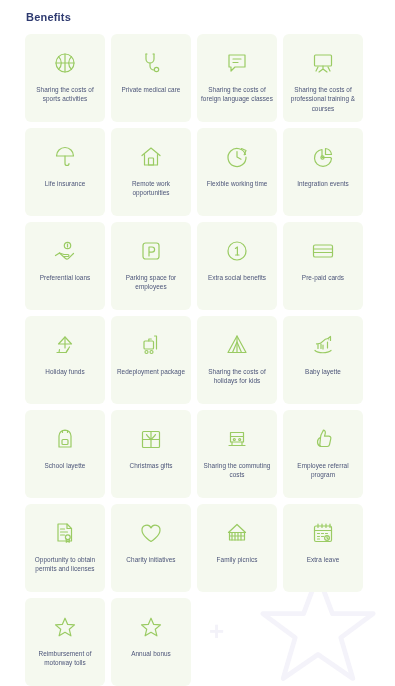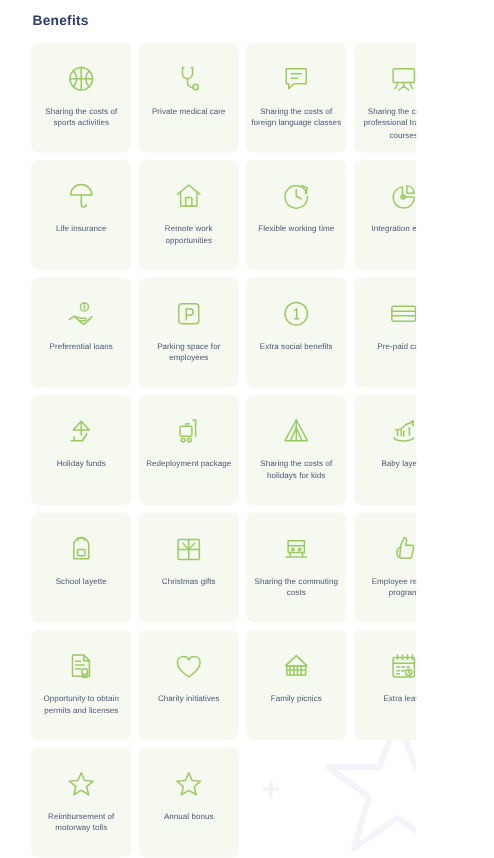--- a/index.html
+++ b/index.html
@@ -7,21 +7,21 @@
   html, body {
     width: 395px;
     height: 686px;
     background: #ffffff;
     font-family: "Liberation Sans", sans-serif;
     overflow: hidden;
   }
 
   #page {
     position: relative;
-    width: 333px;
+    width: 395px;
     height: 686px;
     background: #ffffff;
     overflow: hidden;
   }
 
   
   .deco-layer {
     position: absolute;
     inset: 0;
     pointer-events: none;

